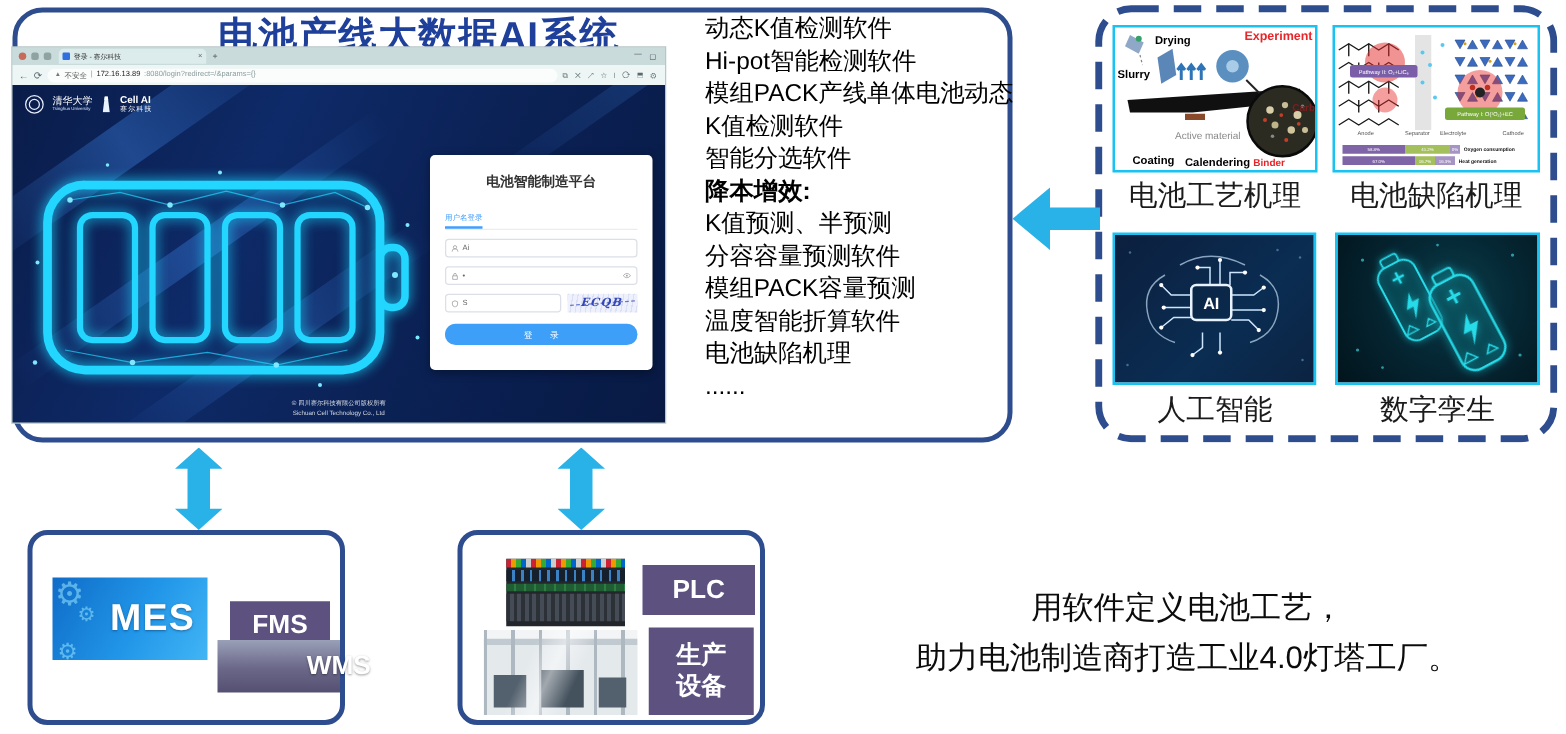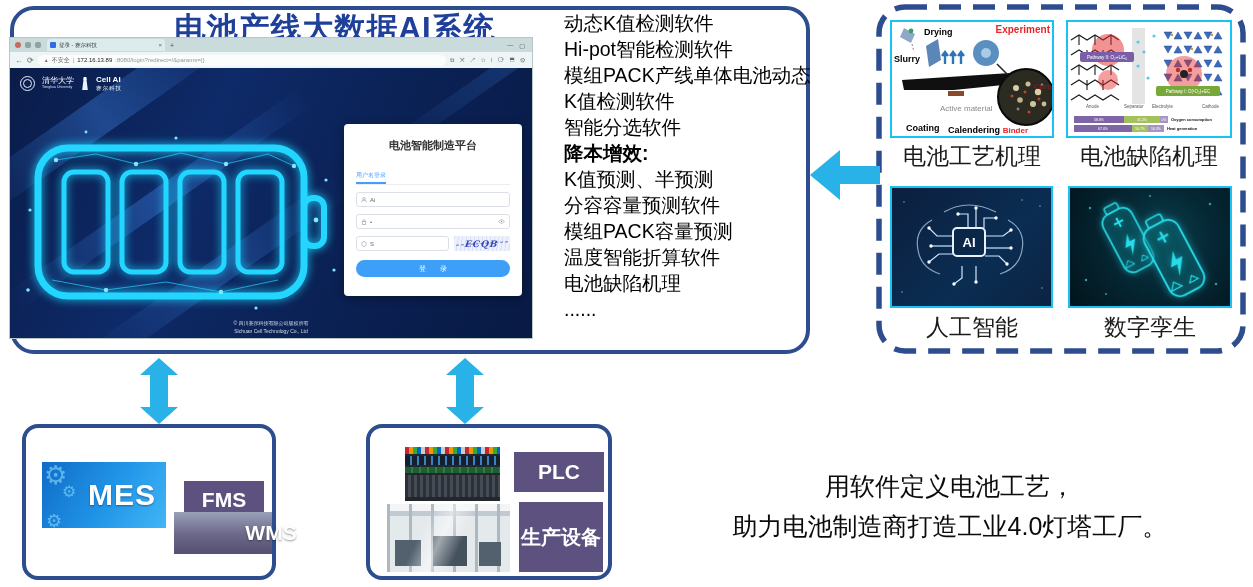--- a/index.html
+++ b/index.html
@@ -98,21 +98,21 @@
   .mes-img{left:16px;top:34px;width:124px;height:66px;background:linear-gradient(120deg,#0f6cc8,#2196e8 55%,#42b5f5);display:flex;align-items:center;justify-content:flex-end;padding-right:10px;box-sizing:border-box;overflow:hidden;}
   .mes-text{color:#fff;font-weight:800;font-size:30px;letter-spacing:1px;text-shadow:0 1px 2px rgba(0,40,90,.5);}
   .gear{position:absolute;color:rgba(150,230,255,.55);}
   .purple-tag{background:#5d5180;color:#fff;font-weight:800;display:flex;align-items:center;justify-content:center;text-align:center;}
   .fms{left:158px;top:22px;width:80px;height:38px;font-size:21px;margin-top:31px;}
   .wms{left:148px;top:84px;width:98px;height:42px;font-size:21px;background:linear-gradient(180deg,#9aa0b8,#6a6788 55%,#555072);text-shadow:0 1px 2px rgba(0,0,0,.4);}
   .wms-stripes{position:absolute;inset:0;background:repeating-linear-gradient(90deg,rgba(255,255,255,.14) 0 2px,transparent 2px 9px);}
   .wms span{position:relative;margin-left:48px;}
 
   .plc{left:144px;top:24px;width:90px;height:40px;font-size:21px;}
-  .prod{left:149px;top:74px;width:84px;height:70px;font-size:20px;line-height:1.25;flex-direction:row;}
+  .prod{left:149px;top:74px;width:84px;height:70px;font-size:20px;line-height:1.25;flex-direction:column;}
 
   .photo1{left:35px;top:19px;width:95px;height:54px;background:#23262b;overflow:hidden;}
   .p1-flags{height:7px;background:repeating-linear-gradient(90deg,#c23 0 4px,#e90 4px 8px,#3a3 8px 12px,#06c 12px 16px,#ccc 16px 20px);}
   .p1-row{height:9px;margin-top:2px;background:repeating-linear-gradient(90deg,#16202c 0 5px,#3b82c4 5px 7px);}
   .p1-green{height:6px;margin-top:2px;background:repeating-linear-gradient(90deg,#1f5d32 0 6px,#2e7d45 6px 8px);}
   .p1-base{height:22px;margin-top:2px;background:repeating-linear-gradient(90deg,#2c3138 0 3px,#454c56 3px 6px);}
 
   .photo2{left:17px;top:76px;width:123px;height:68px;background:linear-gradient(180deg,#f2f4f6 0 12%,#e4e9ec 12% 100%);overflow:hidden;}
   .p2-frames{position:absolute;inset:0;background:repeating-linear-gradient(90deg,#aeb8c0 0 3px,transparent 3px 22px);}
   .p2-rail{position:absolute;left:0;right:0;top:7px;height:5px;background:#c2cad1;}

